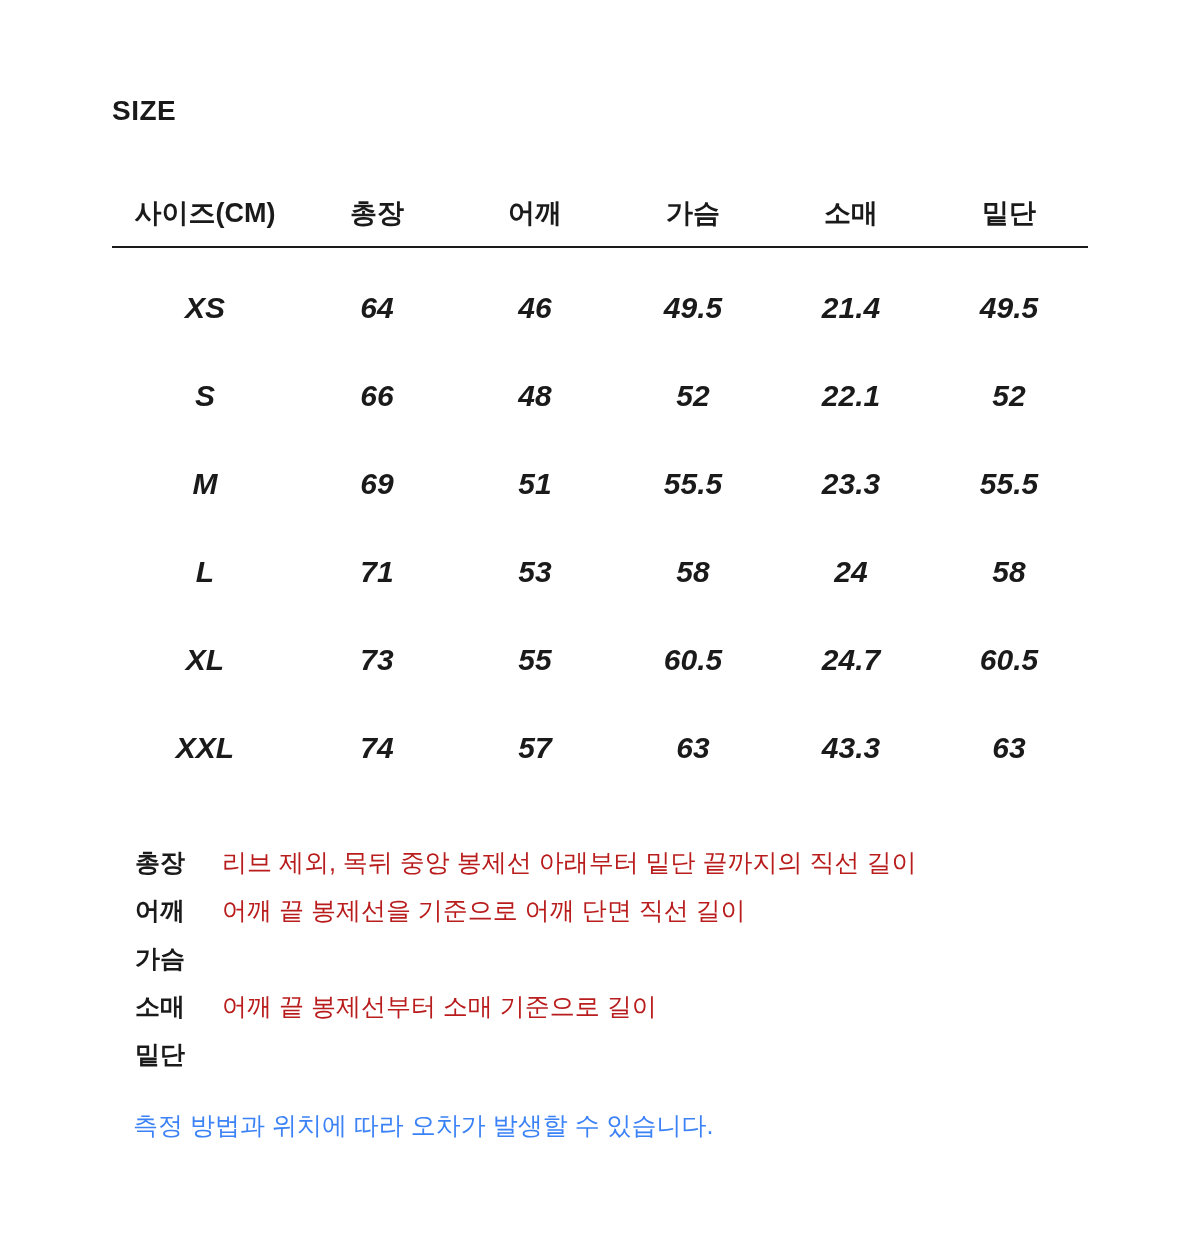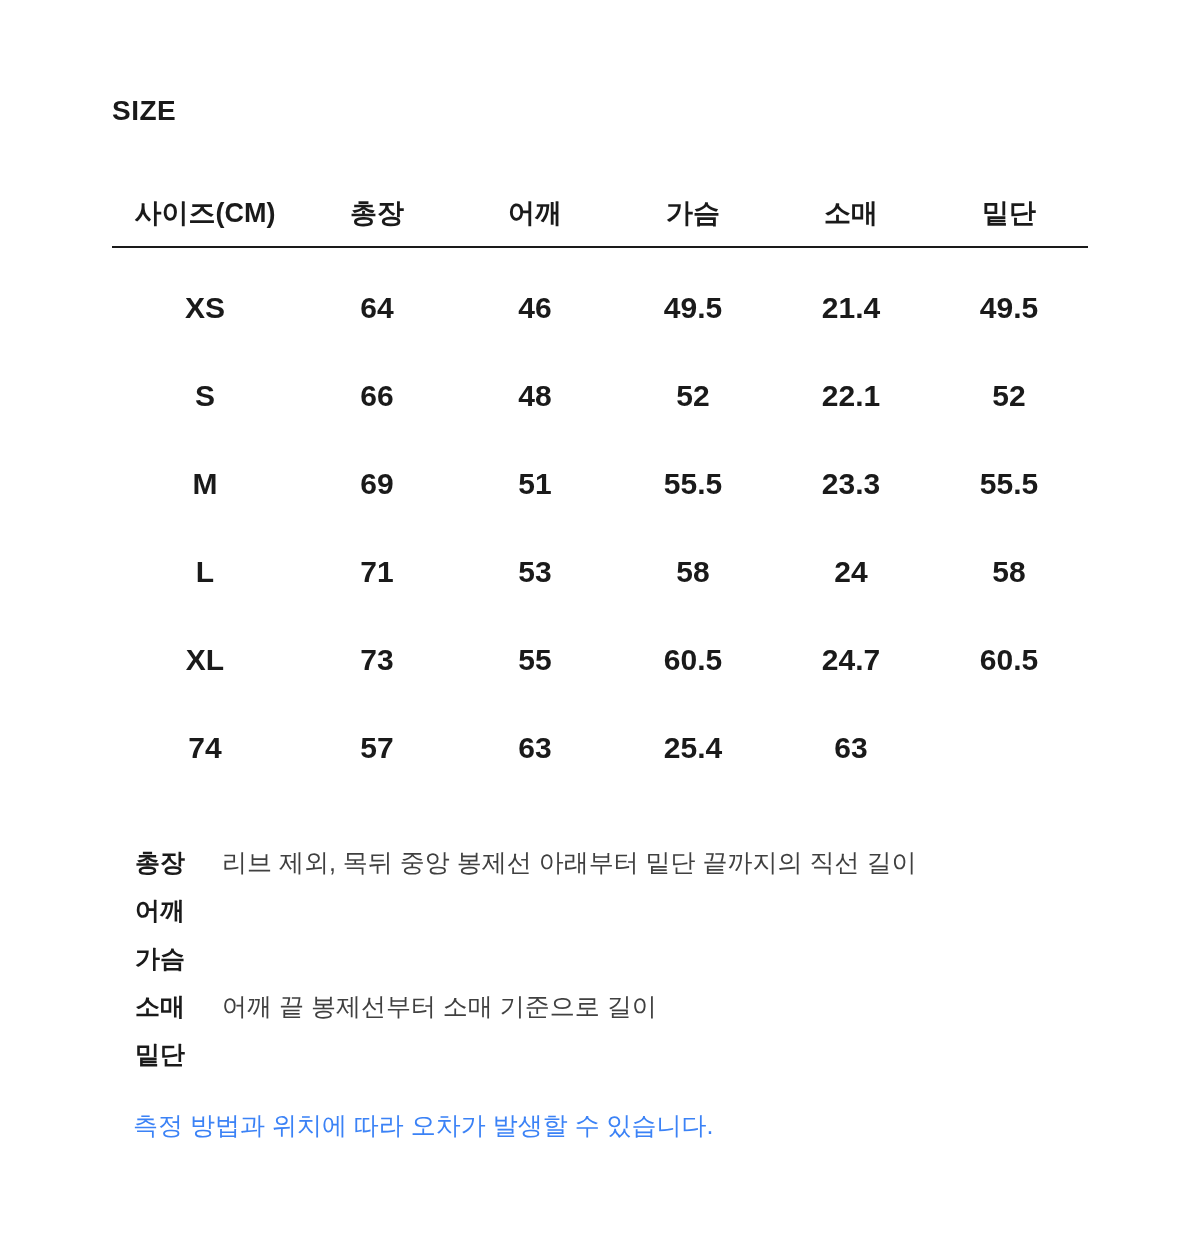--- a/index.html
+++ b/index.html
@@ -41,21 +41,21 @@
   .table-header {
     height: 68px;
     border-bottom: 2px solid #1a1a1a;
   }
   .table-header .cell {
     font-size: 27px;
     font-weight: 700;
     line-height: 1.2;
   }
   .table-body { padding-top: 16px; }
-  .table-body .grid-row { height: 88px; }
+  .table-body .grid-row { height: 88px; font-style: italic; }
   .table-body .cell {
     font-size: 30px;
     font-weight: 700;
     line-height: 1.2;
   }
   .measurement-guide {
     position: absolute;
     left: 135px;
     top: 838px;
     width: 950px;
@@ -66,21 +66,21 @@
     line-height: 48px;
     font-size: 25px;
   }
   .def-term {
     flex: 0 0 87px;
     font-weight: 700;
     color: #1a1a1a;
   }
   .def-desc {
     font-weight: 400;
-    color: #404040;
+    color: #b91c1c;
     white-space: nowrap;
   }
   .tolerance-note {
     position: absolute;
     left: 133px;
     top: 1108px;
     font-size: 25px;
     font-weight: 400;
     line-height: 34px;
     color: #3b82f6;
@@ -146,37 +146,39 @@
       <div class="grid-row">
         <div class="cell">XL</div>
         <div class="cell">73</div>
         <div class="cell">55</div>
         <div class="cell">60.5</div>
         <div class="cell">24.7</div>
         <div class="cell">60.5</div>
       </div>
 
       <div class="grid-row">
+        <div class="cell">XXL</div>
         <div class="cell">74</div>
         <div class="cell">57</div>
         <div class="cell">63</div>
-        <div class="cell">25.4</div>
+        <div class="cell">43.3</div>
         <div class="cell">63</div>
       </div>
 
     </div>
   </div>
 
   <div class="measurement-guide">
     <div class="def-row">
       <span class="def-term">총장</span>
       <span class="def-desc">리브 제외, 목뒤 중앙 봉제선 아래부터 밑단 끝까지의 직선 길이</span>
     </div>
     <div class="def-row">
       <span class="def-term">어깨</span>
+      <span class="def-desc">어깨 끝 봉제선을 기준으로 어깨 단면 직선 길이</span>
     </div>
     <div class="def-row">
       <span class="def-term">가슴</span>
     </div>
     <div class="def-row">
       <span class="def-term">소매</span>
       <span class="def-desc">어깨 끝 봉제선부터 소매 기준으로 길이</span>
     </div>
     <div class="def-row">
       <span class="def-term">밑단</span>

